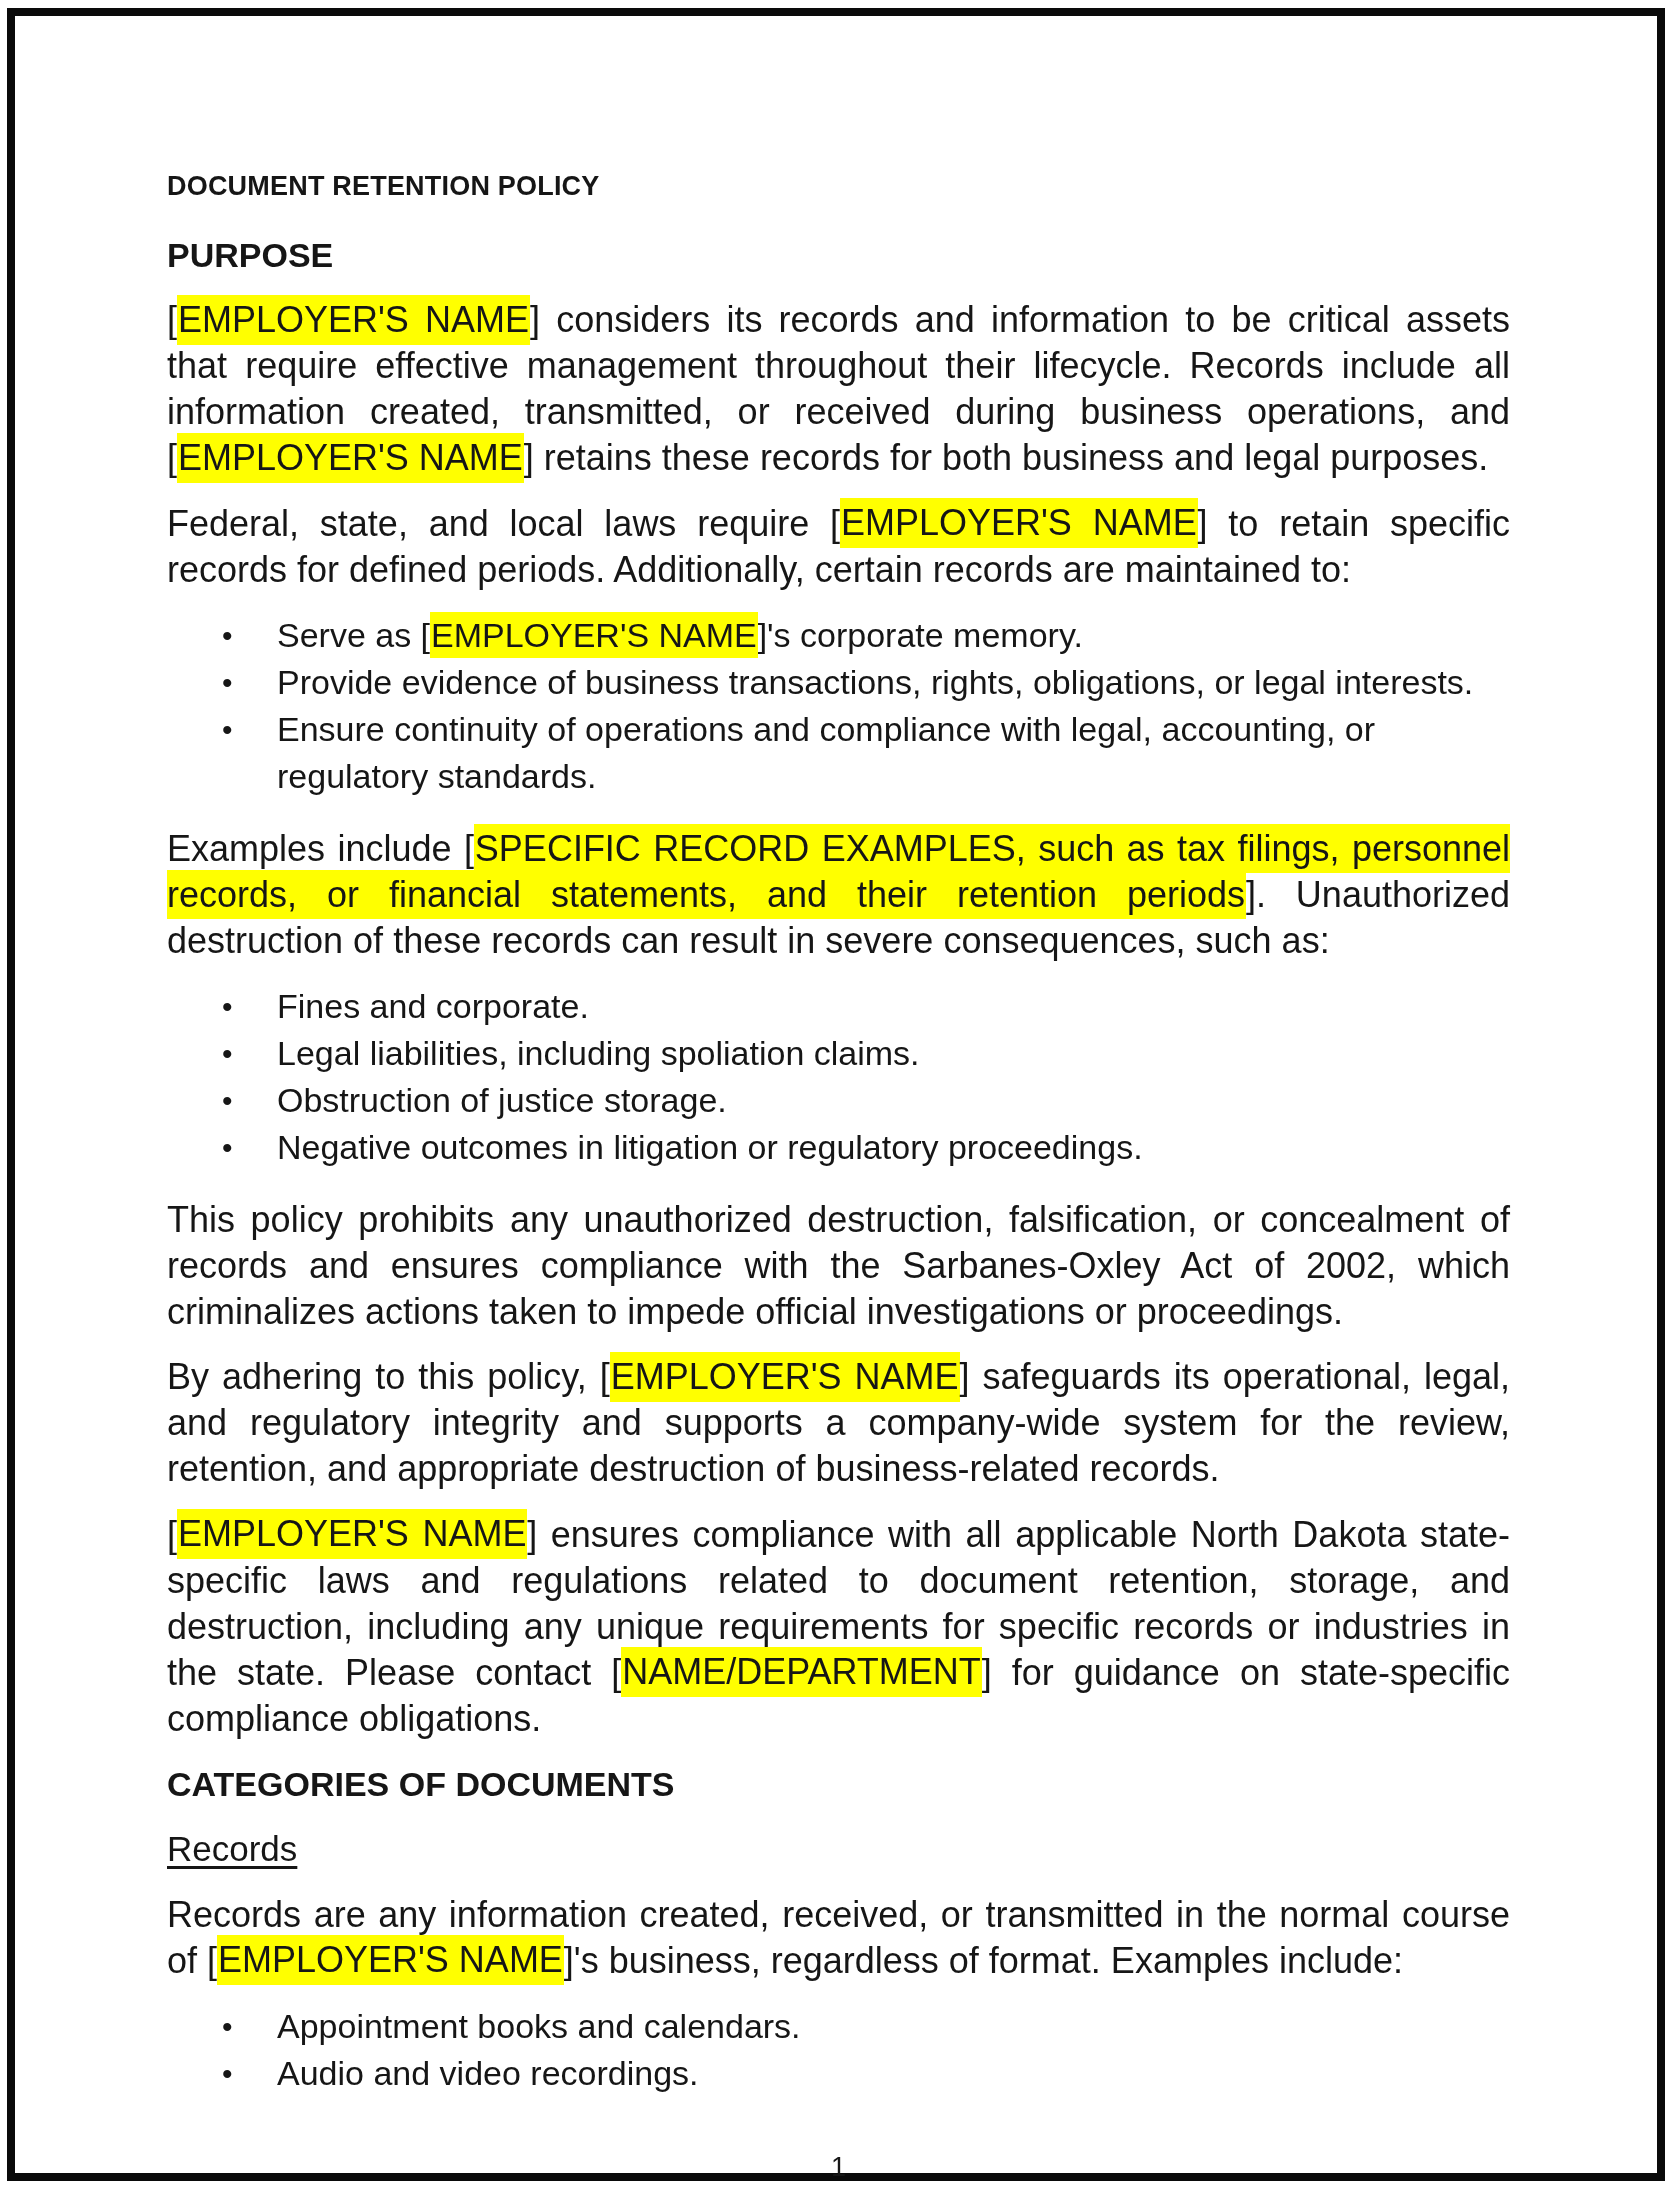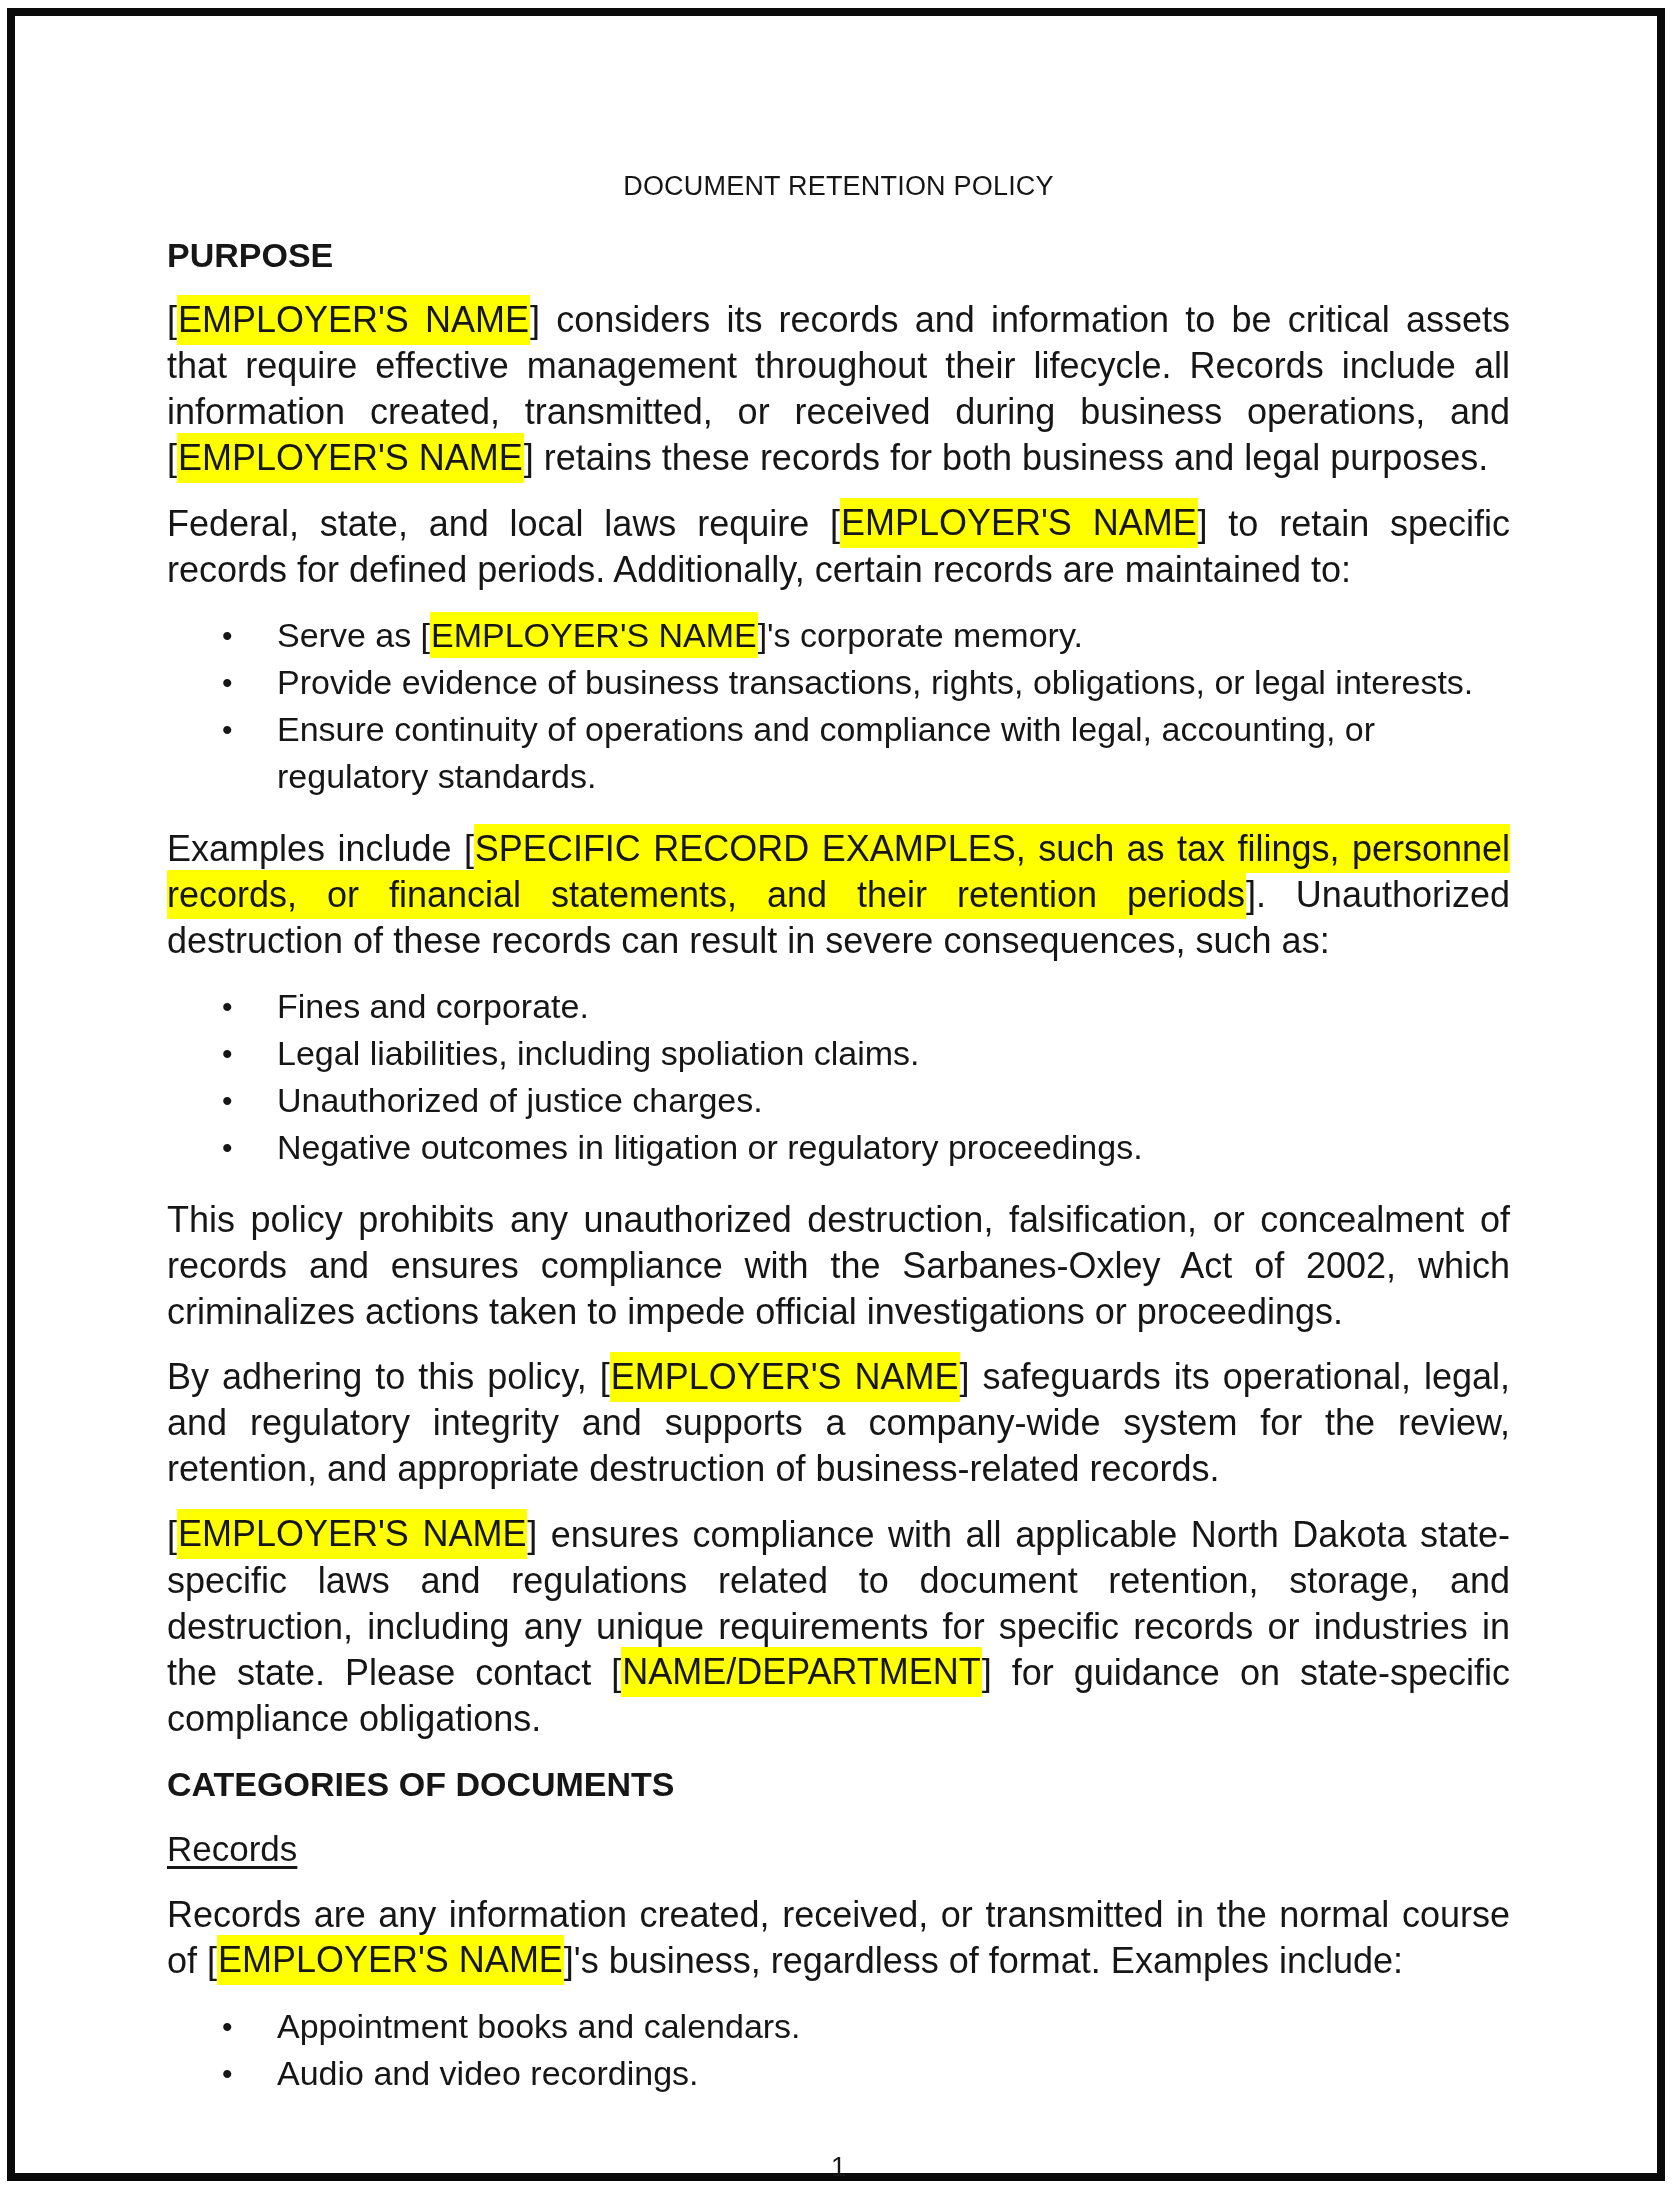--- a/index.html
+++ b/index.html
@@ -17,24 +17,24 @@
     position:absolute;
     top:8px; left:7px; right:9.7px; bottom:13px;
     border:8px solid #0a0a0a;
     pointer-events:none;
   }
   .content {
     position:absolute;
     top:163px; left:167px; right:165px;
   }
   .title {
-    font-weight:normal;
+    font-weight:bold;
     font-size:27px;
     line-height:46px;
-    text-align:center;
+    text-align:left;
     margin-bottom:23px;
     letter-spacing:0.2px;
   }
   .h-section {
     font-weight:bold;
     font-size:34px;
     line-height:46px;
     margin-bottom:19.3px;
   }
   .h-sub {
@@ -94,21 +94,21 @@
       <li><span>Serve as [</span><span class="hl">EMPLOYER'S NAME</span><span>]'s corporate memory.</span></li>
       <li><span>Provide evidence of business transactions, rights, obligations, or legal interests.</span></li>
       <li><span>Ensure continuity of operations and compliance with legal, accounting, or regulatory standards.</span></li>
     </ul>
 
     <p class="para"><span>Examples include [</span><span class="hl">SPECIFIC RECORD EXAMPLES, such as tax filings, personnel records, or financial statements, and their retention periods</span><span>]. Unauthorized destruction of these records can result in severe consequences, such as:</span></p>
 
     <ul class="bullets">
       <li><span>Fines and corporate.</span></li>
       <li><span>Legal liabilities, including spoliation claims.</span></li>
-      <li><span>Unauthorized of justice charges.</span></li>
+      <li><span>Obstruction of justice storage.</span></li>
       <li><span>Negative outcomes in litigation or regulatory proceedings.</span></li>
     </ul>
 
     <p class="para"><span>This policy prohibits any unauthorized destruction, falsification, or concealment of records and ensures compliance with the Sarbanes-Oxley Act of 2002, which criminalizes actions taken to impede official investigations or proceedings.</span></p>
 
     <p class="para"><span>By adhering to this policy, [</span><span class="hl">EMPLOYER'S NAME</span><span>] safeguards its operational, legal, and regulatory integrity and supports a company-wide system for the review, retention, and appropriate destruction of business-related records.</span></p>
 
     <p class="para"><span>[</span><span class="hl">EMPLOYER'S NAME</span><span>] ensures compliance with all applicable North Dakota state-specific laws and regulations related to document retention, storage, and destruction, including any unique requirements for specific records or industries in the state. Please contact [</span><span class="hl">NAME/DEPARTMENT</span><span>] for guidance on state-specific compliance obligations.</span></p>
 
     <div class="h-section">CATEGORIES OF DOCUMENTS</div>

